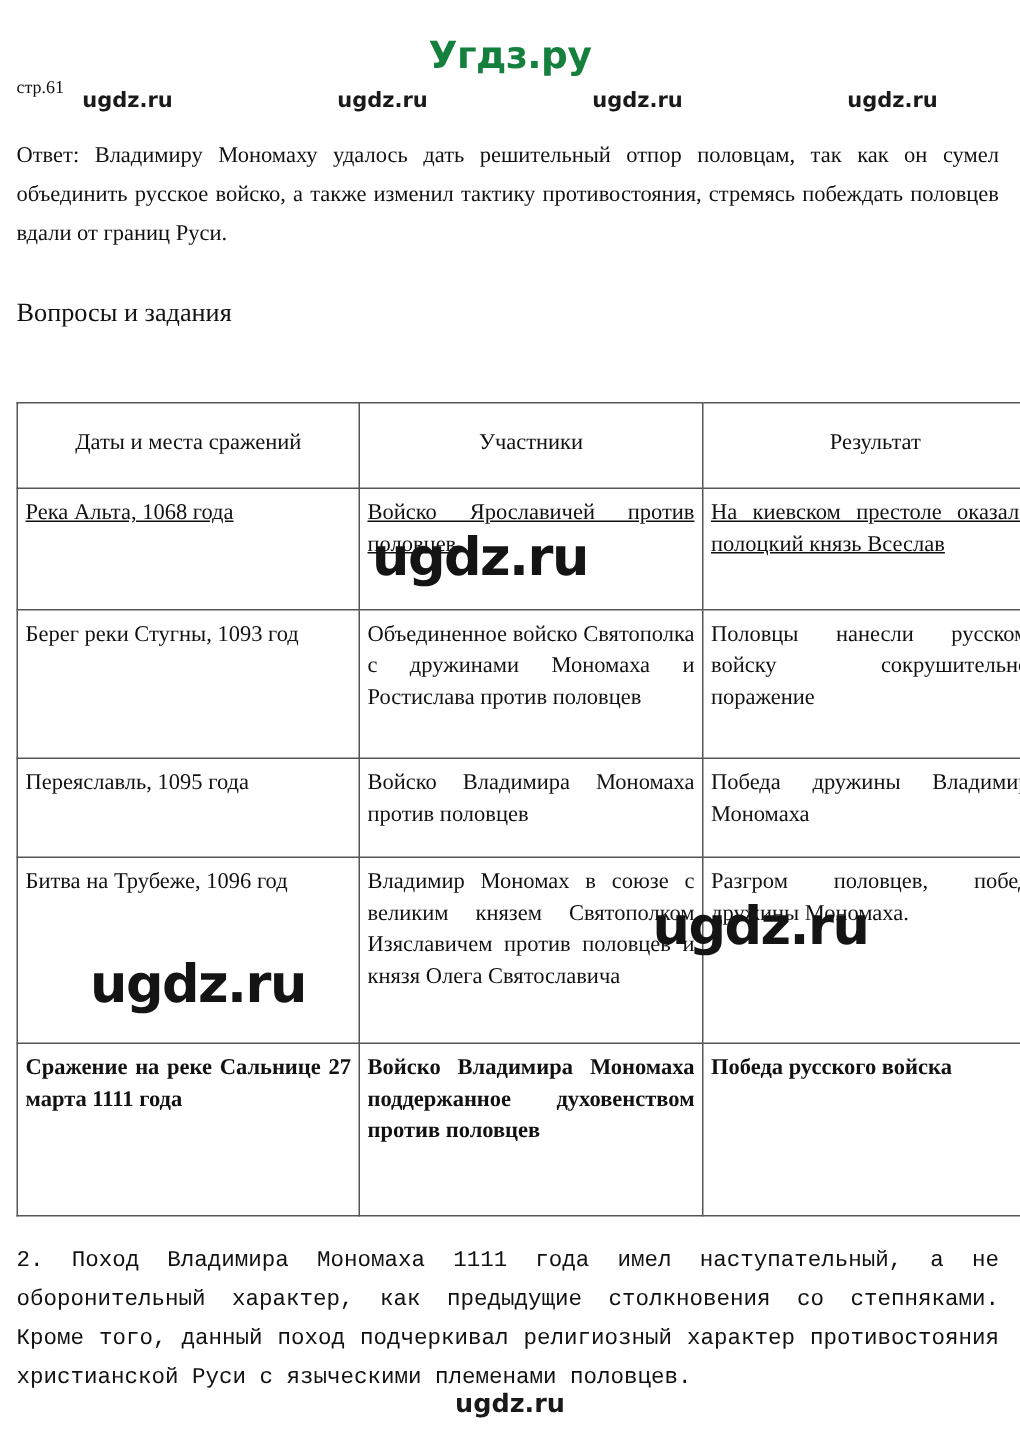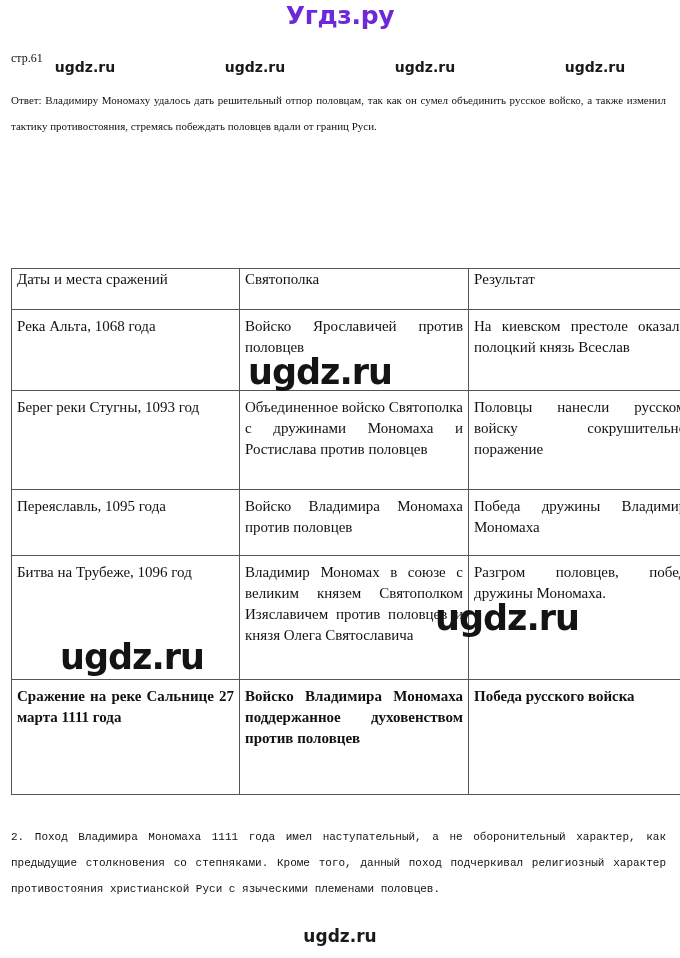--- a/index.html
+++ b/index.html
@@ -19,29 +19,29 @@
   .page {
     position: relative;
     width: 680px;
     height: 958px;
     box-sizing: border-box;
   }
 
   
   .site-logo {
     position: absolute;
-    top: 1px;
+    top: 22px;
     left: 0;
     width: 680px;
     text-align: center;
     font-family: "DejaVu Sans", "Liberation Sans", sans-serif;
     font-weight: 700;
     font-size: 25px;
     letter-spacing: -0.3px;
-    color: #6d28d9;
+    color: #15803d;
   }
 
   
   .page-label {
     position: absolute;
     top: 48px;
     left: 11px;
     font-size: 12px;
     line-height: 20px;
   }
@@ -86,21 +86,21 @@
     font-weight: 700;
     font-size: 17px;
     color: #1a1a1a;
   }
 
   
   .para {
     position: absolute;
     text-align: justify;
     text-justify: inter-word;
-    font-size: 11px;
+    font-size: 15px;
     line-height: 26px;
   }
   .answer-para {
     left: 11px;
     top: 76px;
     width: 655px;
   }
   .questions-heading {
     position: absolute;
     left: 11px;
@@ -136,28 +136,29 @@
     vertical-align: top;
     padding: 6px 5px 0 5px;
     font-size: 15px;
     line-height: 21px;
     font-weight: normal;
     text-align: justify;
     text-justify: inter-word;
     background: transparent;
   }
   .battle-table thead th {
+    text-align: center;
     height: 40px;
-    padding-top: 0;
+    padding-top: 16px;
   }
   .col-a { width: 217px; }
   .col-b { width: 218px; }
   .col-c { width: 219px; }
 
-  .r1 td { height: 74px; }
+  .r1 td { height: 74px; text-decoration: underline; }
   .r2 td { height: 92px; }
   .r3 td { height: 59px; }
   .r4 td { height: 117px; }
   .r5 td { height: 108px; font-weight: bold; }
 </style>
 </head>
 <body>
 
 <div class="page">
 
@@ -167,27 +168,28 @@
 
   <div class="wm-row wm-top">
     <span>ugdz.ru</span>
     <span>ugdz.ru</span>
     <span>ugdz.ru</span>
     <span>ugdz.ru</span>
   </div>
 
   <p class="para answer-para">Ответ: Владимиру Мономаху удалось дать решительный отпор половцам, так как он сумел объединить русское войско, а также изменил тактику противостояния, стремясь побеждать половцев вдали от границ Руси.</p>
 
+  <div class="questions-heading">Вопросы и задания</div>
 
 
   <table class="battle-table">
     <thead>
       <tr>
         <th class="col-a">Даты и места сражений</th>
-        <th class="col-b">Святополка</th>
+        <th class="col-b">Участники</th>
         <th class="col-c">Результат</th>
       </tr>
     </thead>
     <tbody>
       <tr class="r1">
         <td>Река Альта, 1068 года</td>
         <td>Войско Ярославичей против половцев</td>
         <td>На киевском престоле оказался полоцкий князь Всеслав</td>
       </tr>
       <tr class="r2">

